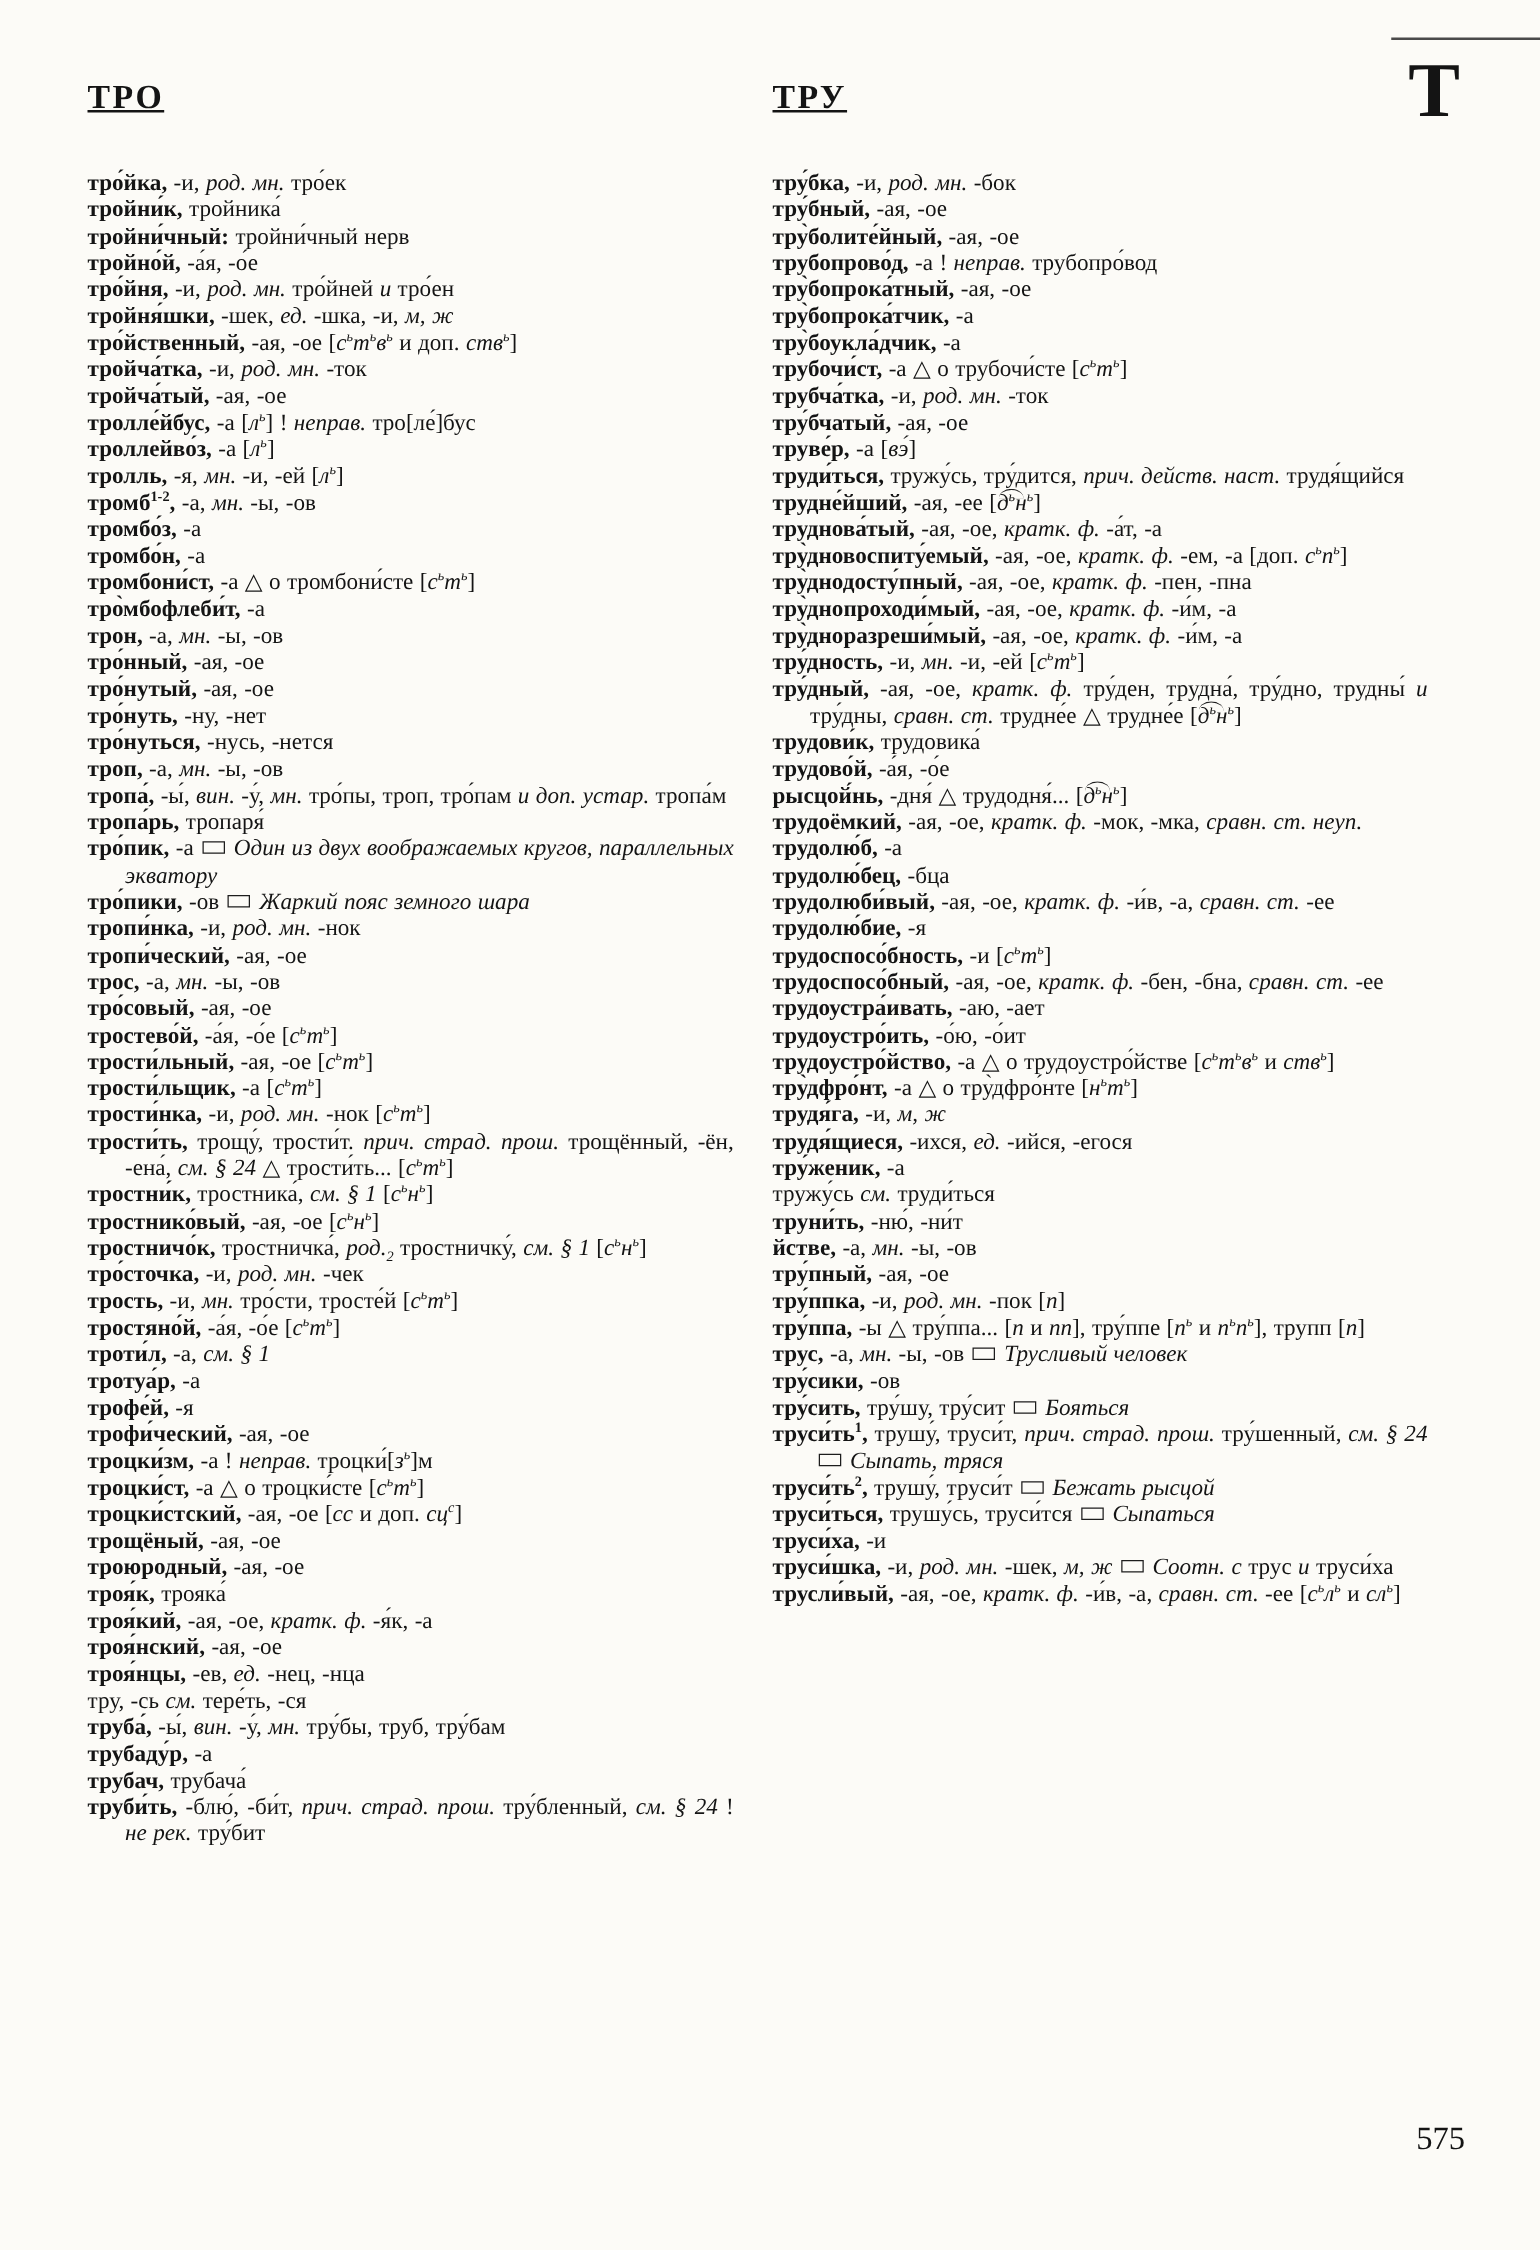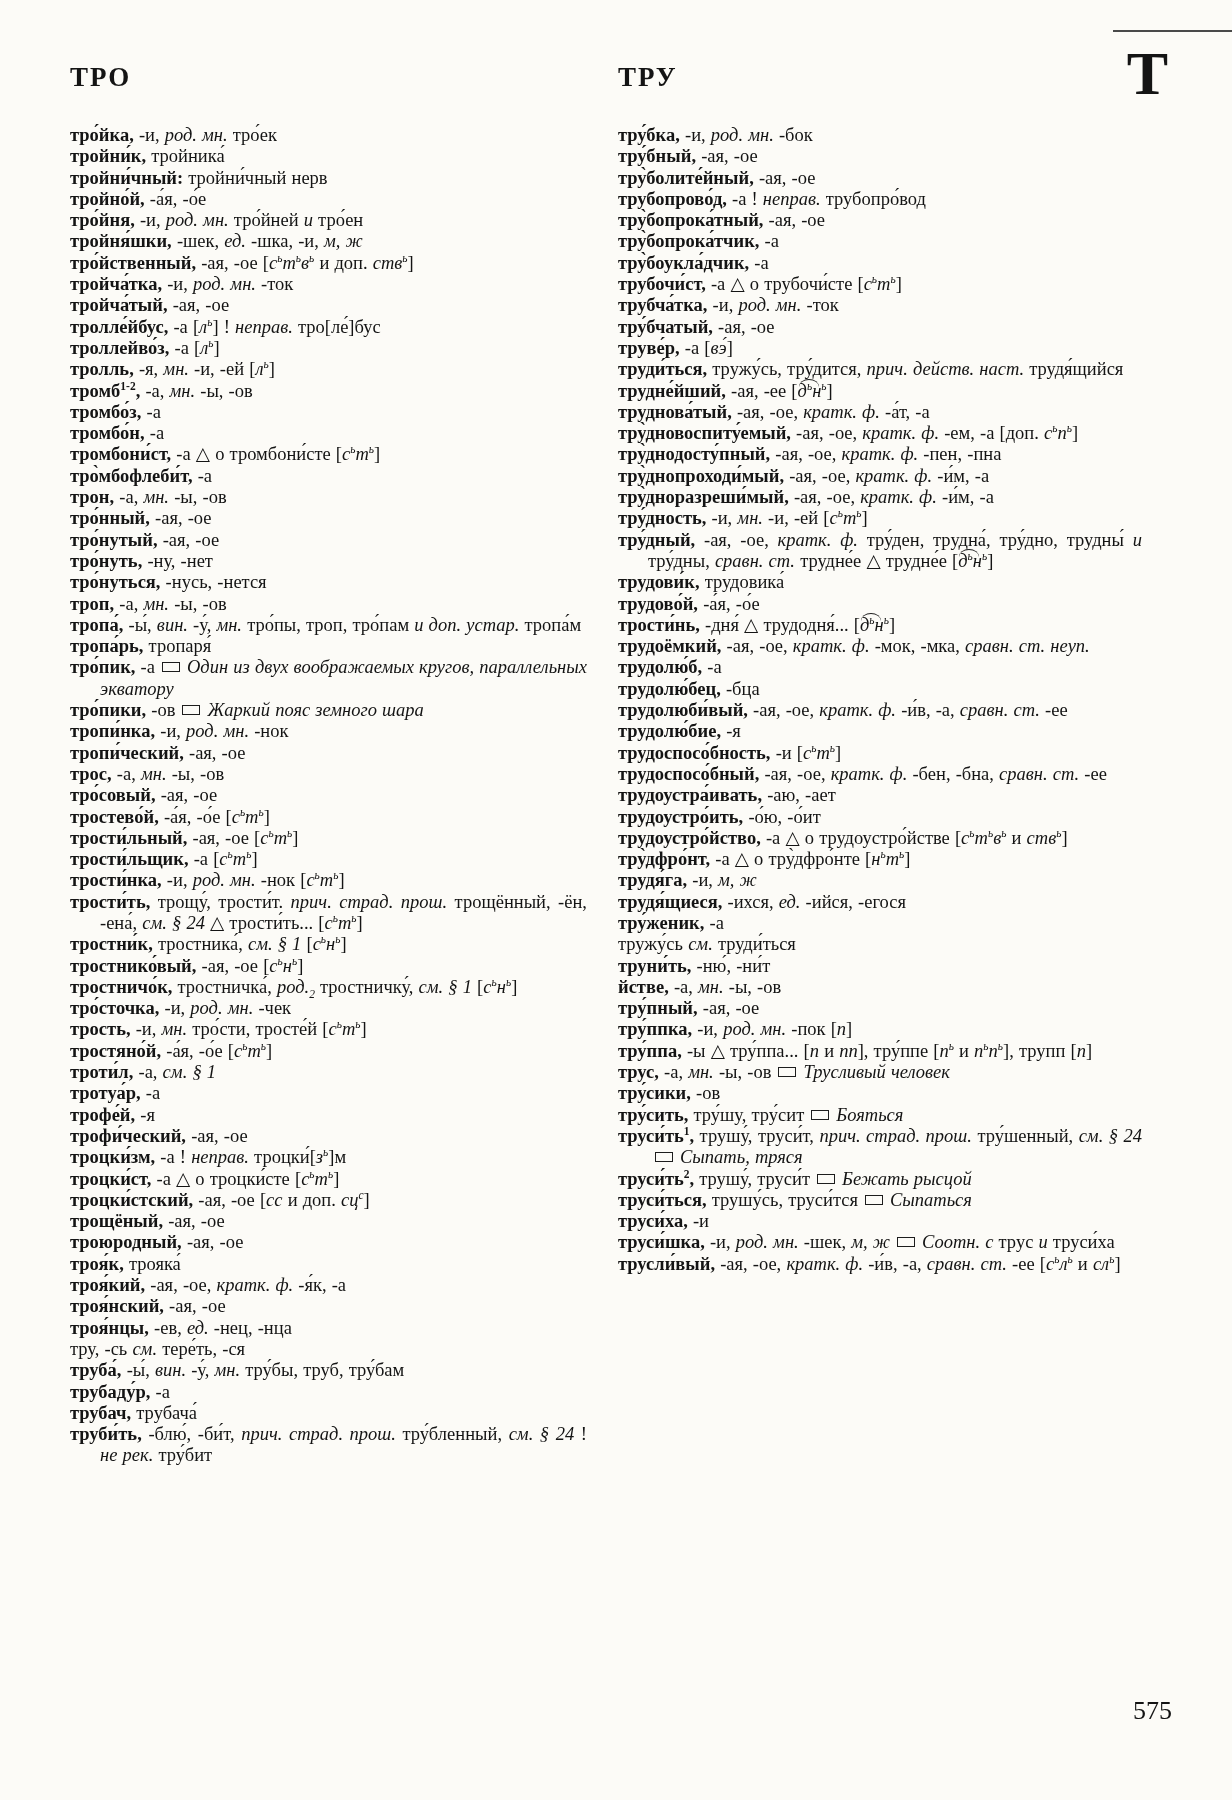--- a/index.html
+++ b/index.html
@@ -1,22 +1,22 @@
 <!DOCTYPE html>
 <html><head>
 <meta charset="utf-8">
 <style>
   html,body{margin:0;padding:0;background:#e8e6e0;}
   .page{position:relative;width:1232px;height:1800px;background:#fcfbf7;
         font-family:"Liberation Serif","DejaVu Serif","DejaVu Sans",serif;color:#141414;overflow:hidden;}
   .col{position:absolute;top:62px;}
   .col-left{left:70px;width:517px;}
   .col-right{left:618px;width:524px;}
-  .colhead{font-weight:bold;font-size:27px;letter-spacing:2px;margin:0;line-height:30px;}
-  .entries{margin-top:33px;}
+  .colhead{font-weight:bold;font-size:27px;letter-spacing:2px;margin:0;line-height:30px;text-decoration:underline;}
+  .entries{margin-top:45px;}
   .entry{font-size:18.5px;line-height:21.3px;text-align:justify;padding-left:30px;text-indent:-30px;word-spacing:0.5px;}
   .hw{font-weight:bold;}
   .it{font-style:italic;}
   .entry sup{font-size:62%;line-height:0;vertical-align:super;}
   .entry sub{font-size:62%;line-height:0;vertical-align:sub;}
   .rect{display:inline-block;width:16px;height:8px;border:1.6px solid #1d1d1d;margin:0 7px 1px 7px;}
   .arc{position:relative;display:inline-block;text-indent:0;}
   .arc::before{content:"";position:absolute;top:-2px;left:1px;right:8px;height:7px;
                border-top:1.5px solid #1d1d1d;border-radius:50% 50% 0 0/100% 100% 0 0;}
   .section-letter{position:absolute;top:42px;right:64px;font-size:62px;font-weight:bold;line-height:1;}
@@ -114,21 +114,21 @@
         <div class="entry"><span class="hw">трудне́йший, </span><span>-ая, -ее [</span><span class="it arc">д<sup>ь</sup>н<sup>ь</sup></span><span>]</span></div>
         <div class="entry"><span class="hw">труднова́тый, </span><span>-ая, -ое, </span><span class="it">кратк. ф. </span><span>-а́т, -а</span></div>
         <div class="entry"><span class="hw">тру̀дновоспиту́емый, </span><span>-ая, -ое, </span><span class="it">кратк. ф. </span><span>-ем, -а [доп. </span><span class="it">с<sup>ь</sup>п<sup>ь</sup></span><span>]</span></div>
         <div class="entry"><span class="hw">тру̀днодосту́пный, </span><span>-ая, -ое, </span><span class="it">кратк. ф. </span><span>-пен, -пна</span></div>
         <div class="entry"><span class="hw">тру̀днопроходи́мый, </span><span>-ая, -ое, </span><span class="it">кратк. ф. </span><span>-и́м, -а</span></div>
         <div class="entry"><span class="hw">тру̀дноразреши́мый, </span><span>-ая, -ое, </span><span class="it">кратк. ф. </span><span>-и́м, -а</span></div>
         <div class="entry"><span class="hw">тру́дность, </span><span>-и, </span><span class="it">мн. </span><span>-и, -ей [</span><span class="it">с<sup>ь</sup>т<sup>ь</sup></span><span>]</span></div>
         <div class="entry"><span class="hw">тру́дный, </span><span>-ая, -ое, </span><span class="it">кратк. ф. </span><span>тру́ден, трудна́, тру́дно, трудны́ </span><span class="it">и </span><span>тру́дны, </span><span class="it">сравн. ст. </span><span>трудне́е △ трудне́е [</span><span class="it arc">д<sup>ь</sup>н<sup>ь</sup></span><span>]</span></div>
         <div class="entry"><span class="hw">трудови́к, </span><span>трудовика́</span></div>
         <div class="entry"><span class="hw">трудово́й, </span><span>-а́я, -о́е</span></div>
-        <div class="entry"><span class="hw">трости́нь, </span><span>-дня́ △ трудодня́... [</span><span class="it arc">д<sup>ь</sup>н<sup>ь</sup></span><span>]</span></div>
+        <div class="entry"><span class="hw">рысцой́нь, </span><span>-дня́ △ трудодня́... [</span><span class="it arc">д<sup>ь</sup>н<sup>ь</sup></span><span>]</span></div>
         <div class="entry"><span class="hw">трудоёмкий, </span><span>-ая, -ое, </span><span class="it">кратк. ф. </span><span>-мок, -мка, </span><span class="it">сравн. ст. неуп.</span></div>
         <div class="entry"><span class="hw">трудолю́б, </span><span>-а</span></div>
         <div class="entry"><span class="hw">трудолю́бец, </span><span>-бца</span></div>
         <div class="entry"><span class="hw">трудолюби́вый, </span><span>-ая, -ое, </span><span class="it">кратк. ф. </span><span>-и́в, -а, </span><span class="it">сравн. ст. </span><span>-ее</span></div>
         <div class="entry"><span class="hw">трудолю́бие, </span><span>-я</span></div>
         <div class="entry"><span class="hw">трудоспосо́бность, </span><span>-и [</span><span class="it">с<sup>ь</sup>т<sup>ь</sup></span><span>]</span></div>
         <div class="entry"><span class="hw">трудоспосо́бный, </span><span>-ая, -ое, </span><span class="it">кратк. ф. </span><span>-бен, -бна, </span><span class="it">сравн. ст. </span><span>-ее</span></div>
         <div class="entry"><span class="hw">трудоустра́ивать, </span><span>-аю, -ает</span></div>
         <div class="entry"><span class="hw">трудоустро́ить, </span><span>-о́ю, -о́ит</span></div>
         <div class="entry"><span class="hw">трудоустро́йство, </span><span>-а △ о трудоустро́йстве [</span><span class="it">с<sup>ь</sup>т<sup>ь</sup>в<sup>ь</sup></span><span> и </span><span class="it">ств<sup>ь</sup></span><span>]</span></div>

